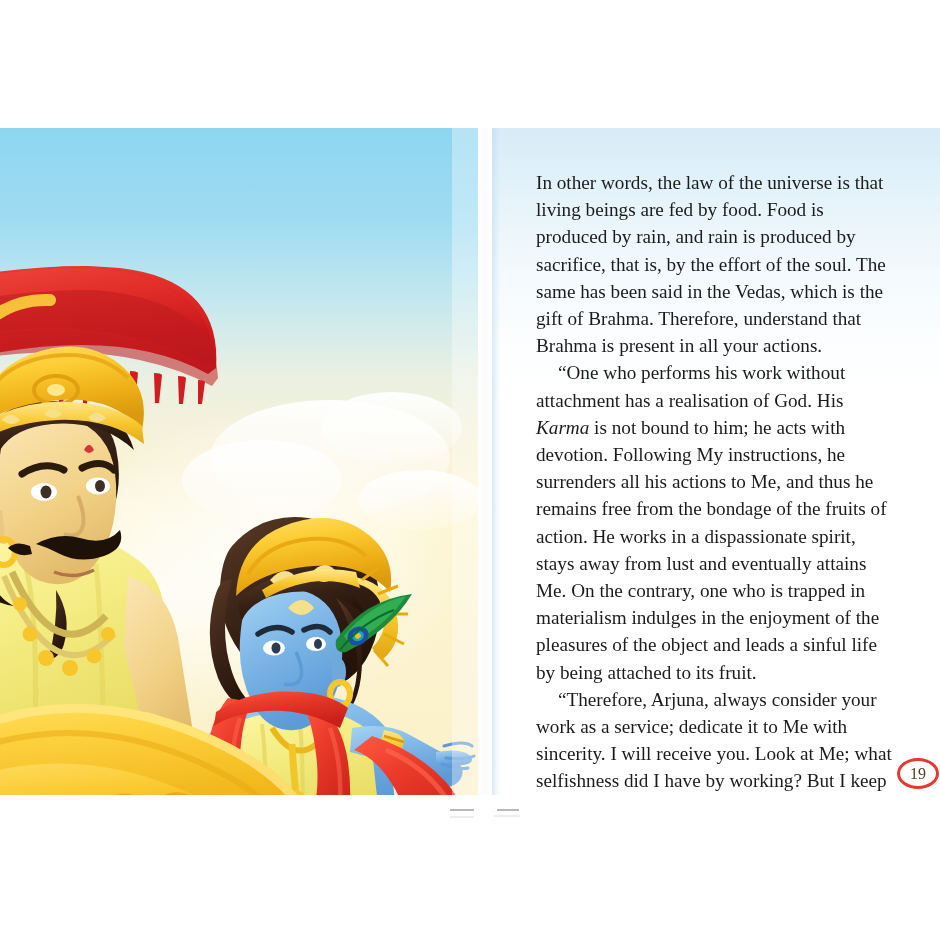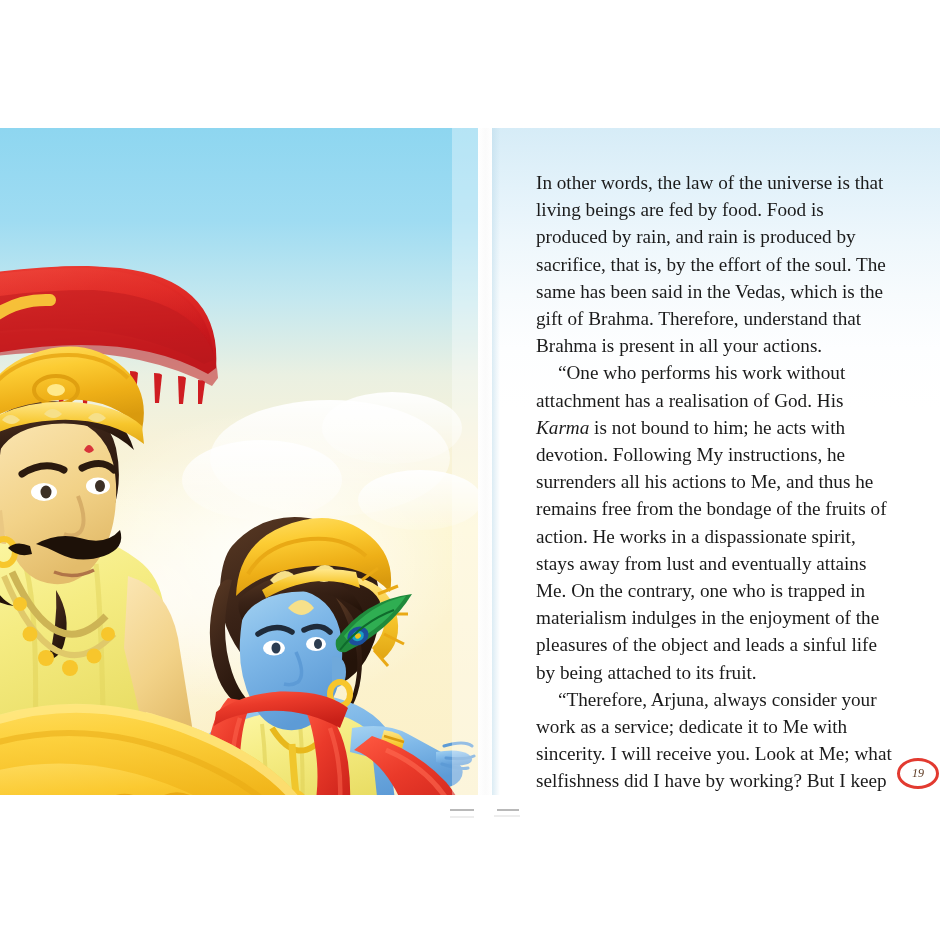--- a/index.html
+++ b/index.html
@@ -49,24 +49,23 @@
     left: 897px;
     top: 758px;
     width: 36px;
     height: 25px;
     border-radius: 50%;
     background: transparent;
     border: 3px solid #e23a30;
     display: flex;
     align-items: center;
     justify-content: center;
-    font-size: 12px;
+    font-size: 16px;
     color: #5d3a22;
     z-index: 40;
-    font-style: italic;
   }
 
   
   #gutter {
     position: absolute;
     left: 478px;
     top: 128px;
     width: 14px;
     height: 667px;
     background: linear-gradient(to right, #ffffff 0%, #fbfbfb 55%, #ffffff 100%);

